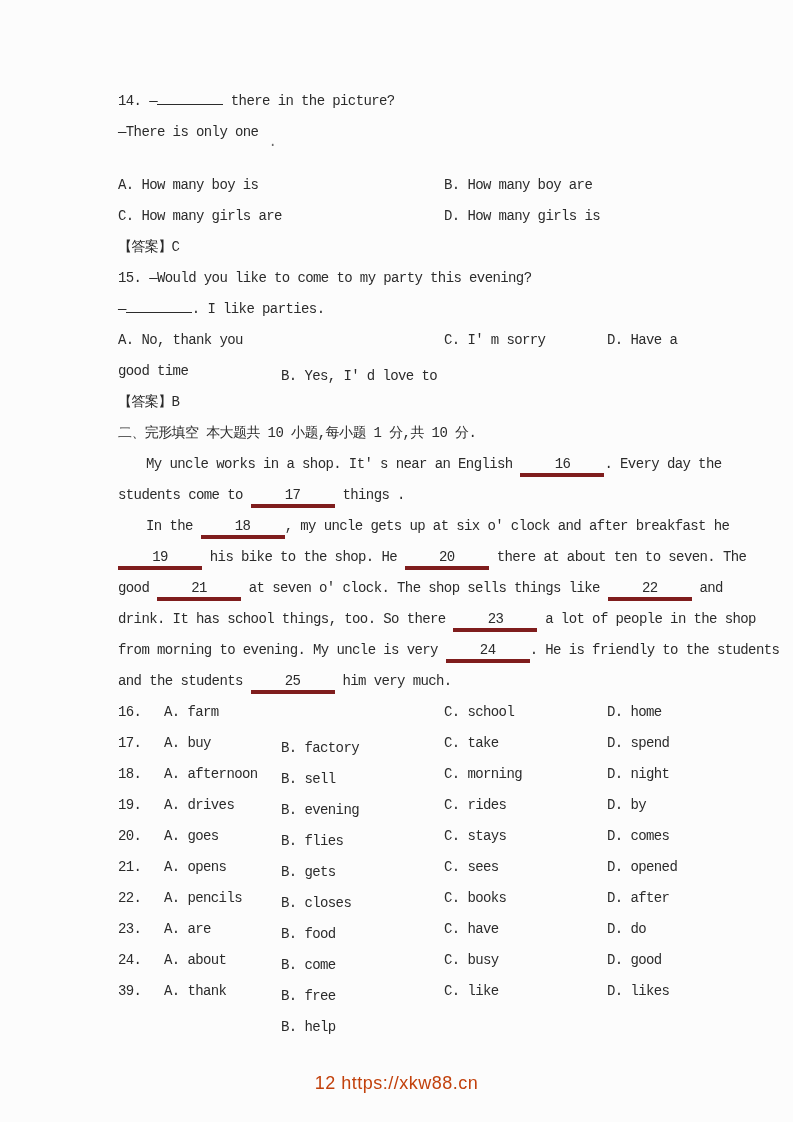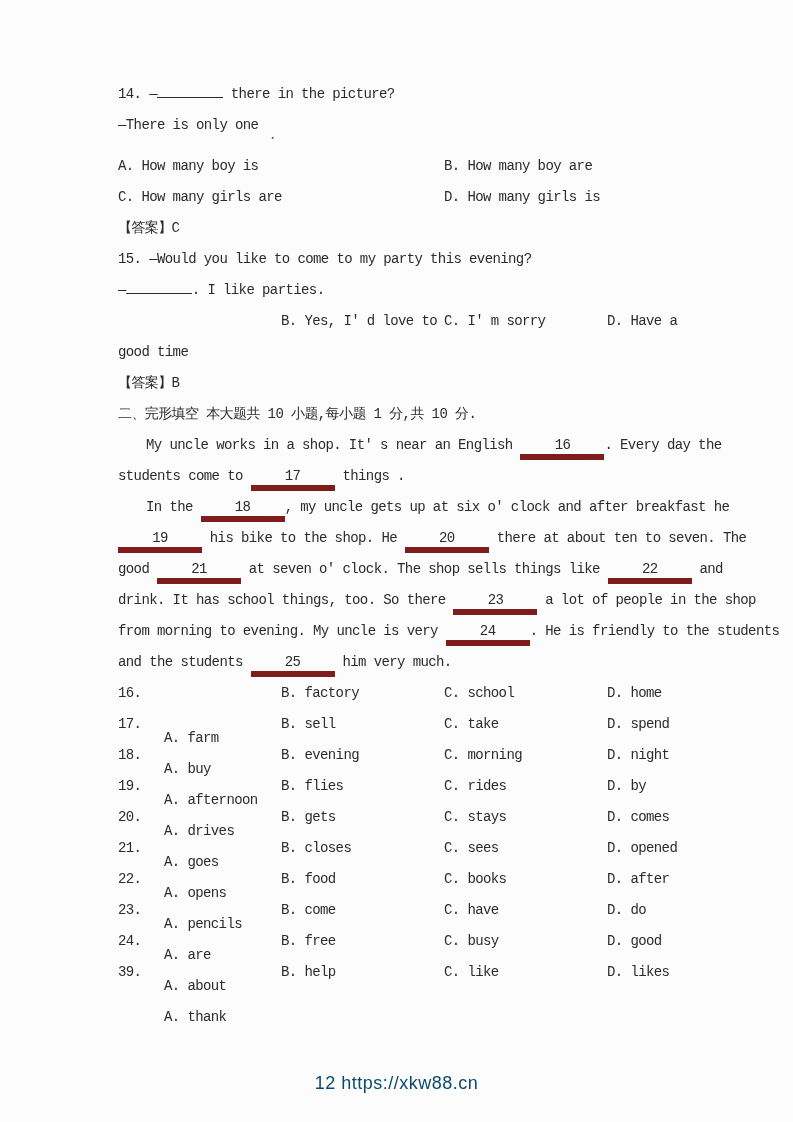--- a/index.html
+++ b/index.html
@@ -13,43 +13,43 @@
     height: 1122px;
     background: #fcfcfc;
     overflow: hidden;
     font-family: "Liberation Mono", "DejaVu Sans Mono", monospace;
     font-size: 14px;
     letter-spacing: -0.6px;
     color: #2b2b2b;
   }
   .content {
     position: absolute;
-    top: 79px;
+    top: 86px;
     left: 118px;
     right: 20px;
   }
   .line {
     position: relative;
     height: 31px;
     line-height: 31px;
     white-space: pre;
   }
   .indent { padding-left: 28px; }
   .row { position: relative; height: 31px; line-height: 31px; }
   .cell { position: absolute; top: 0; white-space: pre; }
   .c0 { left: 0; }
-  .cA { left: 46px; margin-top: 45px; }
-  .c1 { left: 163px; }
+  .cA { left: 46px; }
+  .c1 { left: 163px; margin-top: 36px; }
   .c2 { left: 326px; }
   .c3 { left: 489px; text-align: center; }
-  .gap-top { margin-top: 10px; text-align: center; }
+  .gap-top { margin-top: 22px; text-align: center; }
   .blank {
     display: inline-block;
     width: 84px;
-    border-bottom: 6px solid #7f1d1d;
+    border-bottom: 4px solid #7f1d1d;
     text-align: center;
     line-height: 17px;
     vertical-align: baseline;
   }
   .blank-plain {
     display: inline-block;
     width: 66px;
     border-bottom: 1px solid #2b2b2b;
     vertical-align: baseline;
   }
@@ -60,21 +60,21 @@
   }
   .footer {
     position: absolute;
     left: 0;
     right: 0;
     bottom: 28px;
     text-align: center;
     font-family: "Liberation Sans", "DejaVu Sans", sans-serif;
     font-size: 18px;
     letter-spacing: 0.5px;
-    color: #0c4a6e;
+    color: #c2410c;
   }
 </style>
 </head>
 <body>
 
 <div class="page">
   <div class="content">
 
     <div class="line"><span>14. —</span><span class="blank-plain"></span><span> there in the picture?</span></div>
     <div class="line"><span>—There is only one</span><span class="low-period">.</span></div>
@@ -84,20 +84,21 @@
     </div>
     <div class="row">
       <span class="cell c0">C. How many girls are</span>
       <span class="cell c2">D. How many girls is</span>
     </div>
     <div class="line">【答案】C</div>
 
     <div class="line">15. —Would you like to come to my party this evening?</div>
     <div class="line"><span>—</span><span class="blank-plain"></span><span>. I like parties.</span></div>
     <div class="row">
+      <span class="cell c0">A. No, thank you</span>
       <span class="cell c1">B. Yes, I' d love to</span>
       <span class="cell c2">C. I' m sorry</span>
       <span class="cell c3">D. Have a</span>
     </div>
     <div class="line">good time</div>
     <div class="line">【答案】B</div>
 
     <div class="line">二、完形填空 本大题共 10 小题,每小题 1 分,共 10 分.</div>
 
     <div class="line indent"><span>My uncle works in a shop. It' s near an English </span><span class="blank"><span>16</span></span><span>. Every day the</span></div>

